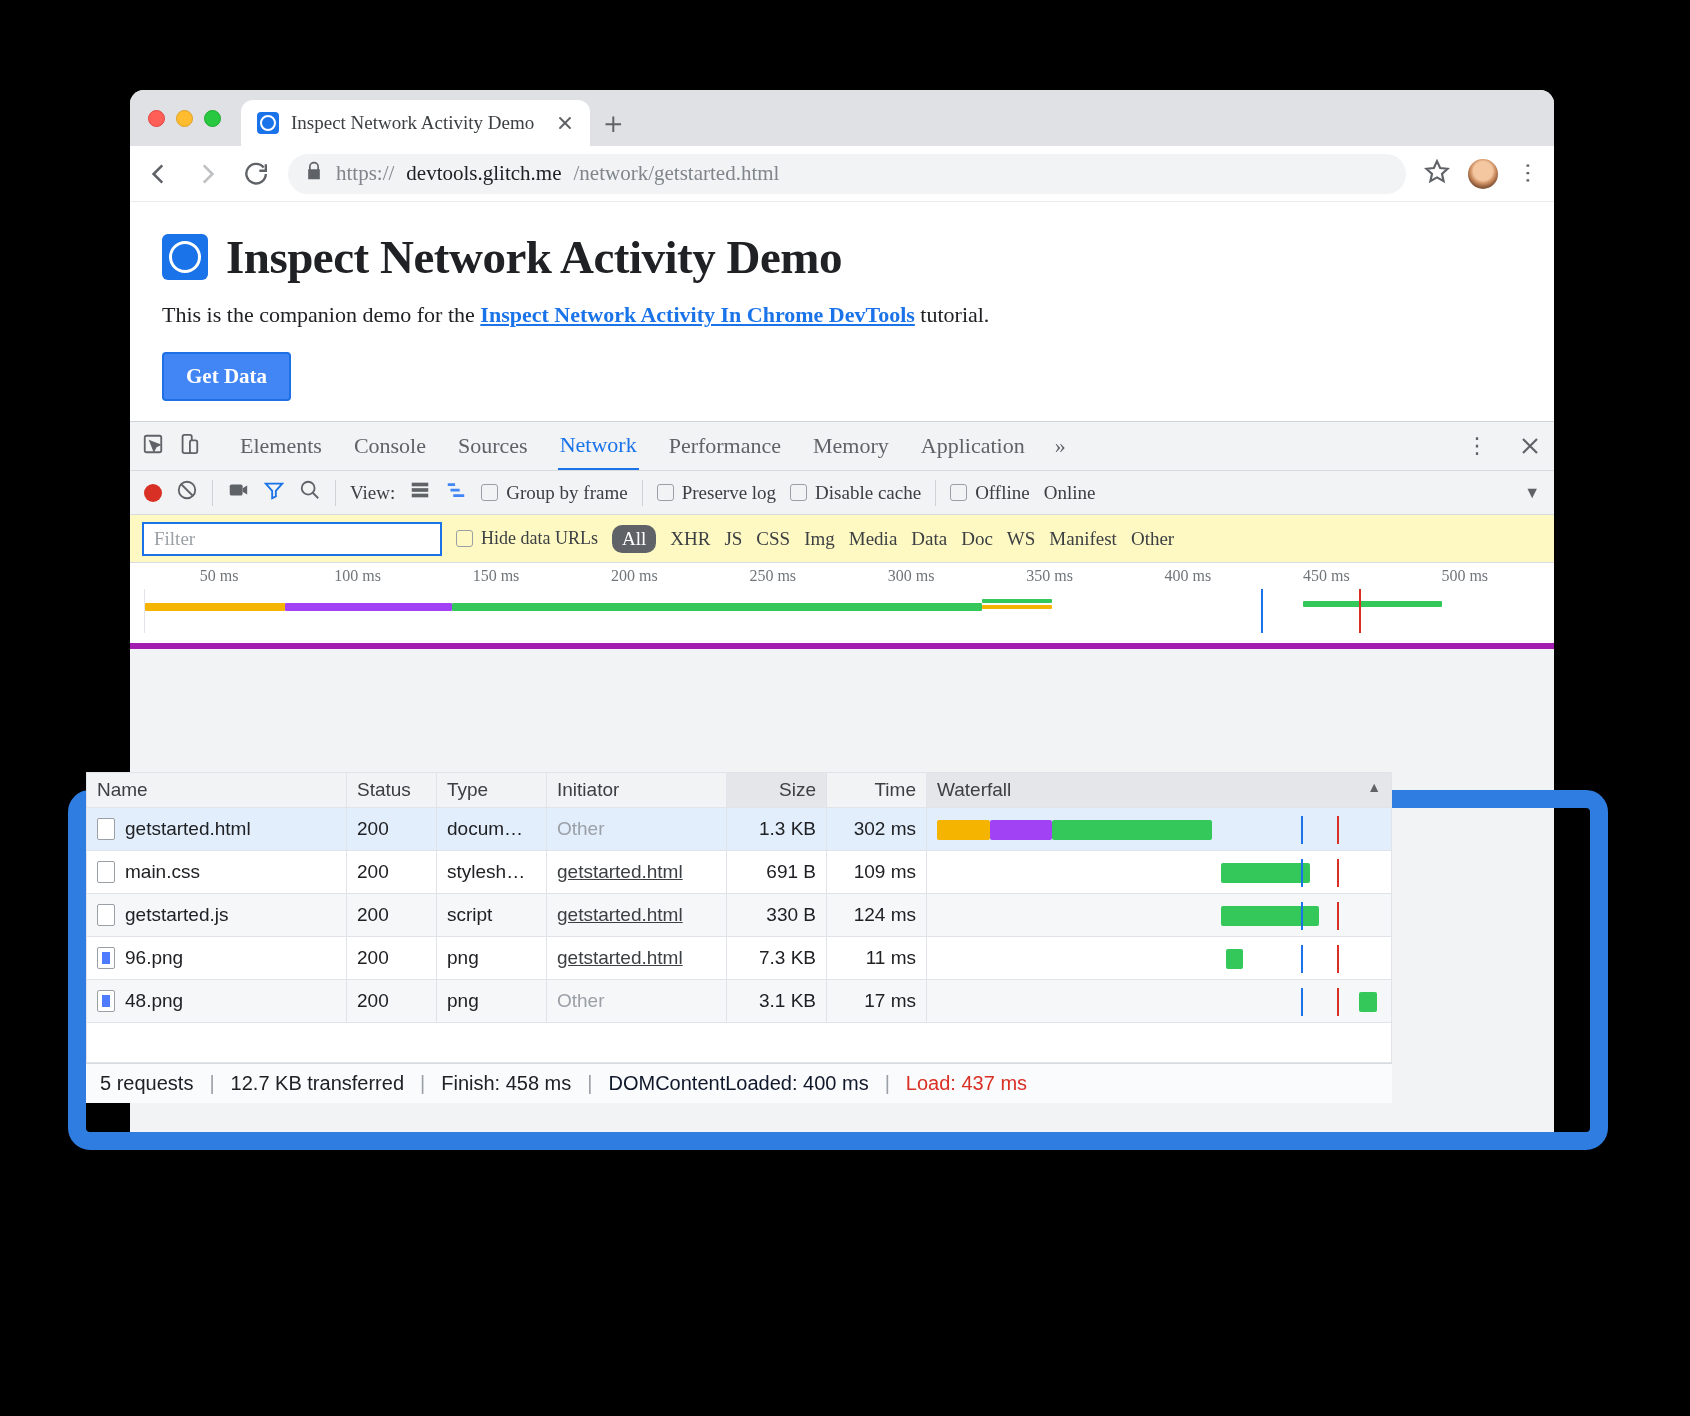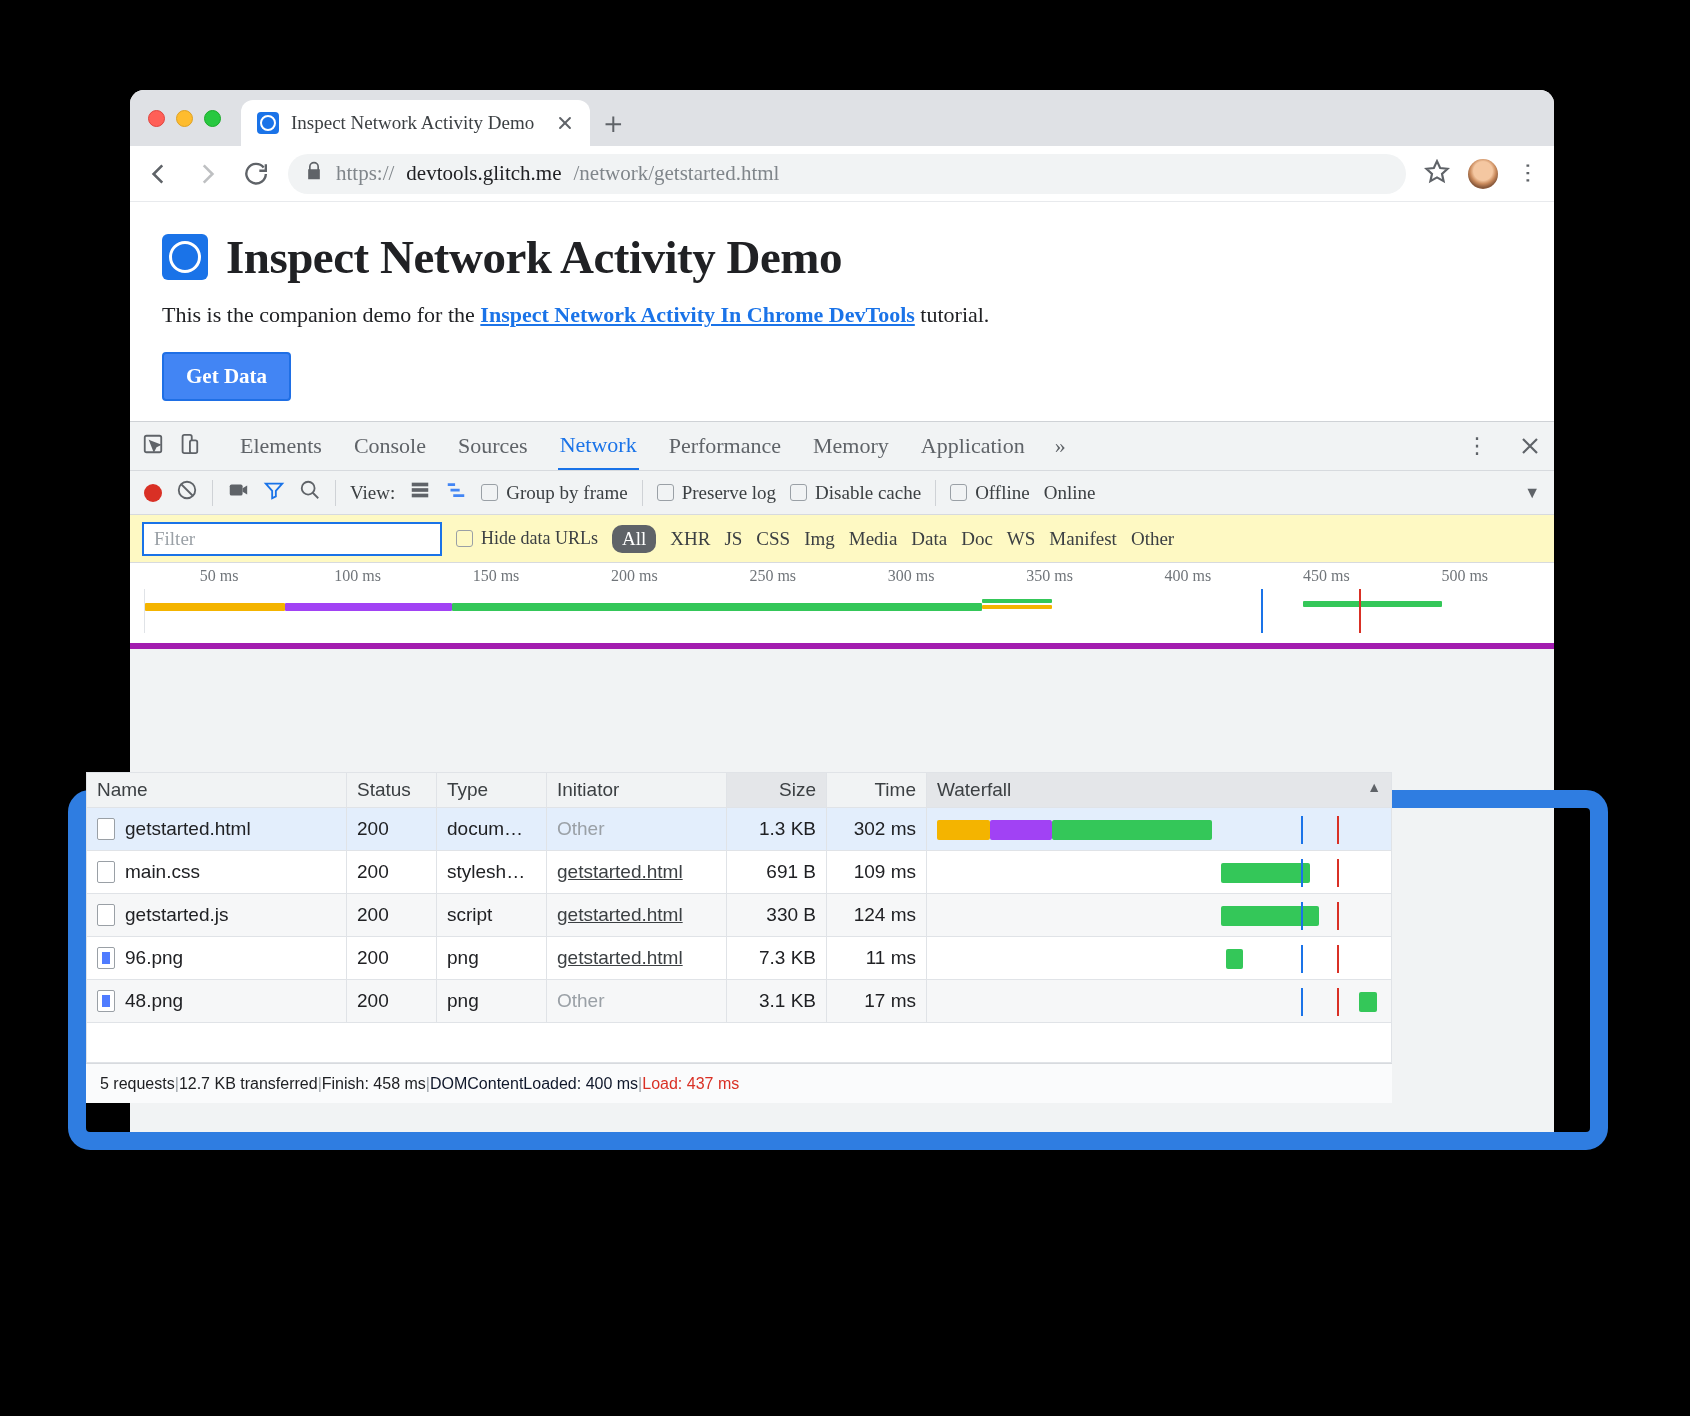--- a/index.html
+++ b/index.html
@@ -256,23 +256,23 @@
   .wf-line.blue { background:#1a73e8; }
   .wf-line.red  { background:#d93025; }
 
   .req-empty { height:40px; border:1px solid #e0e3e7; border-top:none; background:#fff; }
 
   .statusbar {
     height:40px;
     border-top:1px solid #d7dade;
     display:flex; align-items:center;
     padding:0 14px;
-    font-size:16px;
+    font-size:20px;
     background:#fafbfc;
-    gap:0;
+    gap:16px;
   }
   .statusbar .sep { color:#9aa0a6; }
   .statusbar .dcl { color:#0f172a; }
   .statusbar .load { color:#d93025; }
 </style>
 </head>
 <body>
 
 <div class="browser">
 

